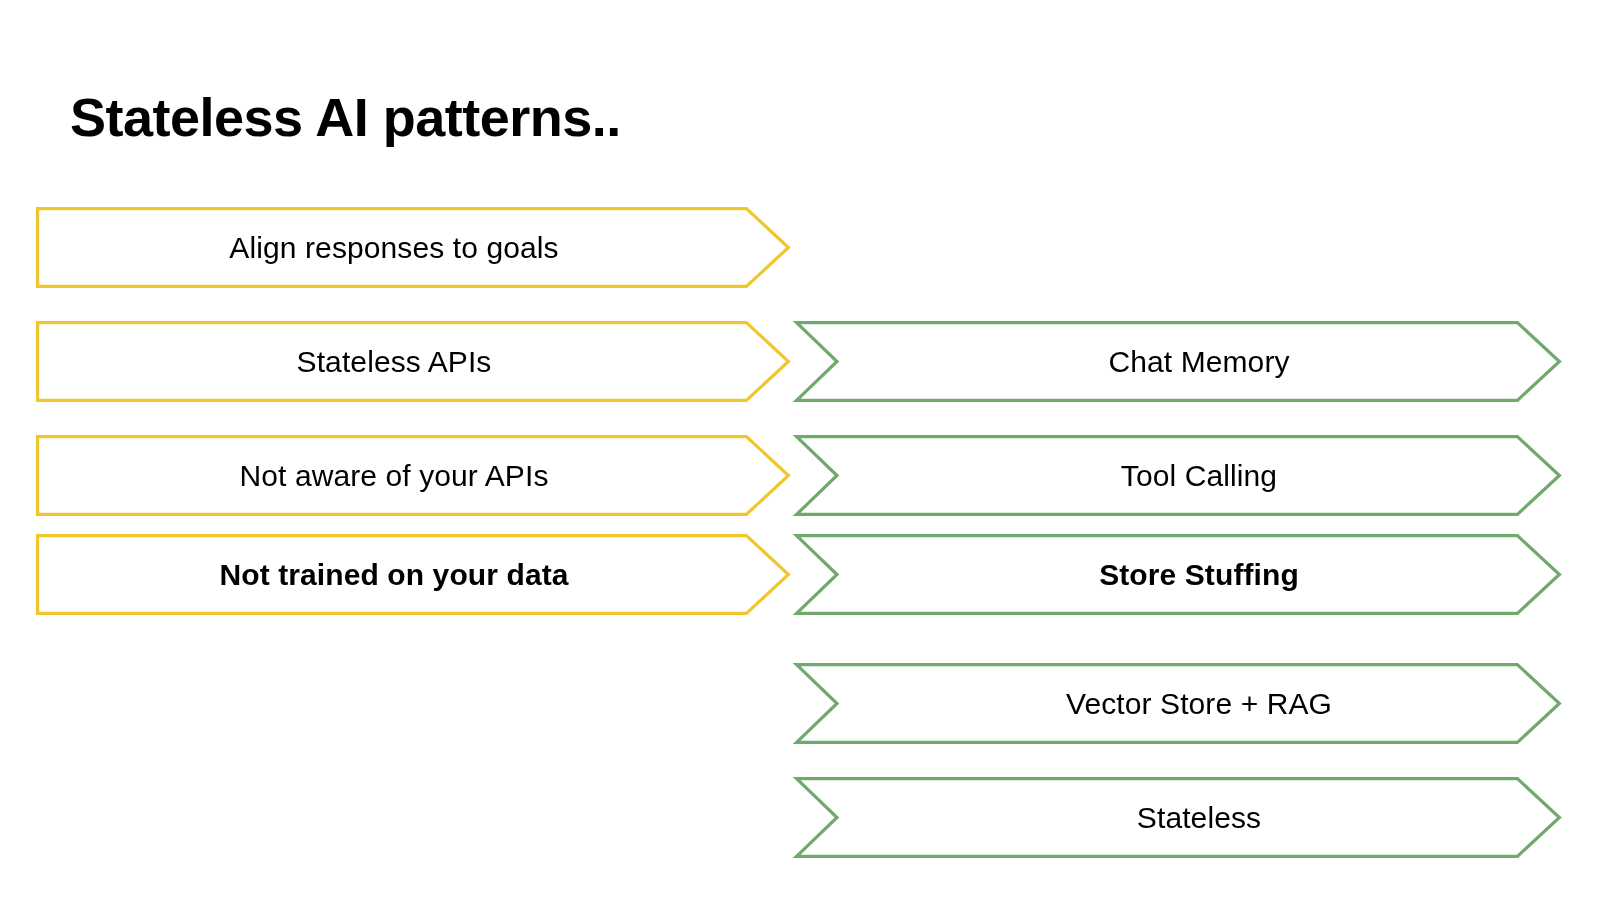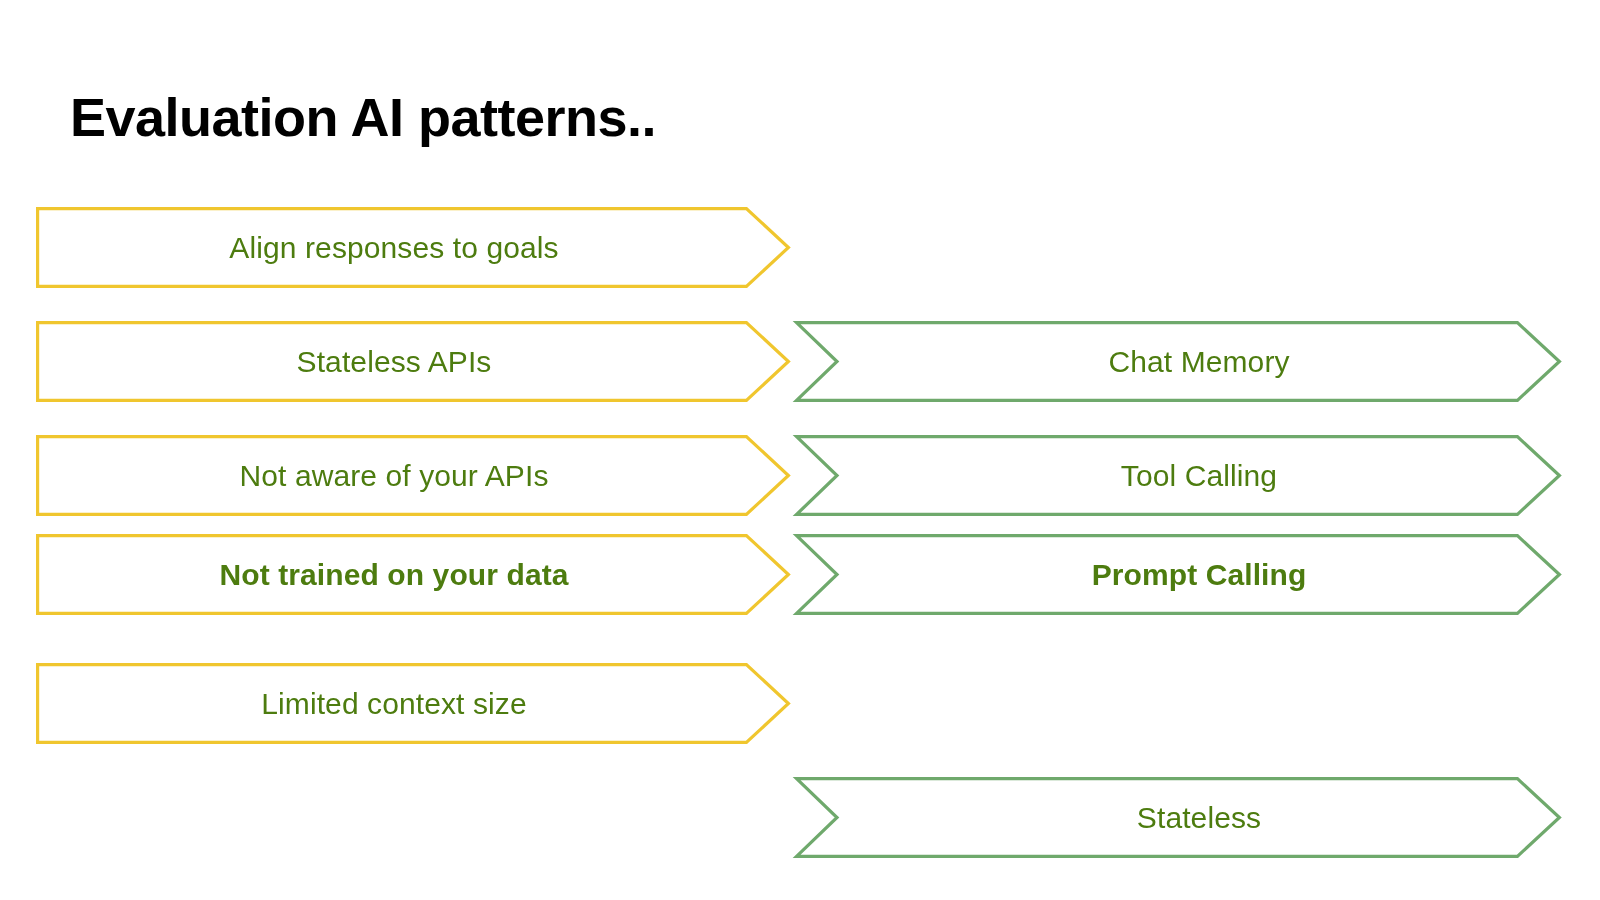--- a/index.html
+++ b/index.html
@@ -71,21 +71,21 @@
   }
 
   .arrow-label {
     position: absolute;
     top: 0;
     height: 81px;
     display: flex;
     align-items: center;
     justify-content: center;
     font-size: 30px;
-    color: #4d7c0f;
+    color: #000000;
     letter-spacing: 0.1px;
     white-space: nowrap;
     font-family: "Liberation Sans", sans-serif;
     pointer-events: none;
   }
 
   
   .arrow-block.left {
     left: 36px;
     width: 754px;
@@ -103,21 +103,21 @@
   .arrow-block.right .arrow-label {
     left: 42px;
     width: 724px;
   }
 </style>
 </head>
 <body>
 
 <div id="slide">
 
-  <div id="slide-title">Evaluation AI patterns..</div>
+  <div id="slide-title">Stateless AI patterns..</div>
 
   <div id="rows">
       <div class="pattern-row" style="top: 207px;">
         <div class="arrow-block left">
           <svg class="arrow-svg" width="754" height="81" viewBox="0 0 754 81">
             <polygon points="1.6,1.6 710.4,1.6 752.4,40.5 710.4,79.4 1.6,79.4" fill="#ffffff" stroke="#F0C62E" stroke-width="3.2" stroke-linejoin="miter"></polygon>
           </svg>
           <div class="arrow-label">Align responses to goals</div>
         </div>
       </div>
@@ -153,29 +153,29 @@
         <div class="arrow-block left">
           <svg class="arrow-svg" width="754" height="81" viewBox="0 0 754 81">
             <polygon points="1.6,1.6 710.4,1.6 752.4,40.5 710.4,79.4 1.6,79.4" fill="#ffffff" stroke="#F0C62E" stroke-width="3.2" stroke-linejoin="miter"></polygon>
           </svg>
           <div class="arrow-label">Not trained on your data</div>
         </div>
         <div class="arrow-block right">
           <svg class="arrow-svg" width="766" height="81" viewBox="0 0 766 81">
             <polygon points="1.6,1.6 722.4,1.6 764.4,40.5 722.4,79.4 1.6,79.4 42.0,40.5" fill="#ffffff" stroke="#6FA96C" stroke-width="3.2" stroke-linejoin="miter"></polygon>
           </svg>
-          <div class="arrow-label">Prompt Calling</div>
+          <div class="arrow-label">Store Stuffing</div>
         </div>
       </div>
       <div class="pattern-row" style="top: 663px;">
-        <div class="arrow-block left">
-          <svg class="arrow-svg" width="754" height="81" viewBox="0 0 754 81">
-            <polygon points="1.6,1.6 710.4,1.6 752.4,40.5 710.4,79.4 1.6,79.4" fill="#ffffff" stroke="#F0C62E" stroke-width="3.2" stroke-linejoin="miter"></polygon>
+        <div class="arrow-block right">
+          <svg class="arrow-svg" width="766" height="81" viewBox="0 0 766 81">
+            <polygon points="1.6,1.6 722.4,1.6 764.4,40.5 722.4,79.4 1.6,79.4 42.0,40.5" fill="#ffffff" stroke="#6FA96C" stroke-width="3.2" stroke-linejoin="miter"></polygon>
           </svg>
-          <div class="arrow-label">Limited context size</div>
+          <div class="arrow-label">Vector Store + RAG</div>
         </div>
       </div>
       <div class="pattern-row" style="top: 777px;">
         <div class="arrow-block right">
           <svg class="arrow-svg" width="766" height="81" viewBox="0 0 766 81">
             <polygon points="1.6,1.6 722.4,1.6 764.4,40.5 722.4,79.4 1.6,79.4 42.0,40.5" fill="#ffffff" stroke="#6FA96C" stroke-width="3.2" stroke-linejoin="miter"></polygon>
           </svg>
           <div class="arrow-label">Stateless</div>
         </div>
       </div>

